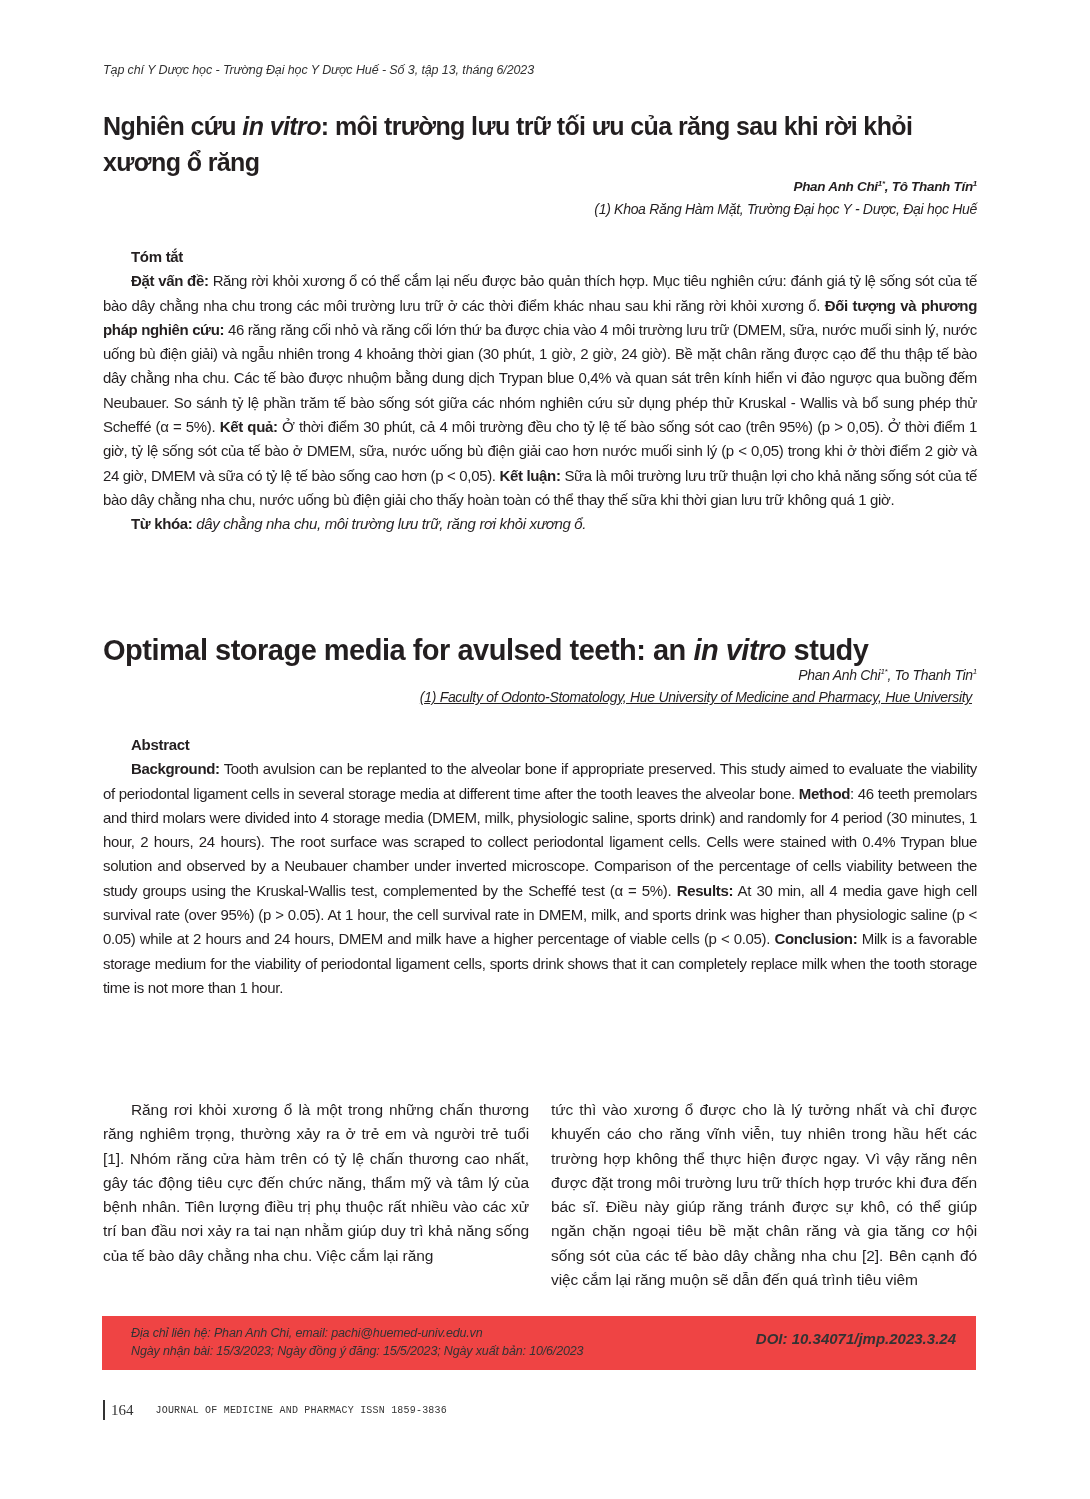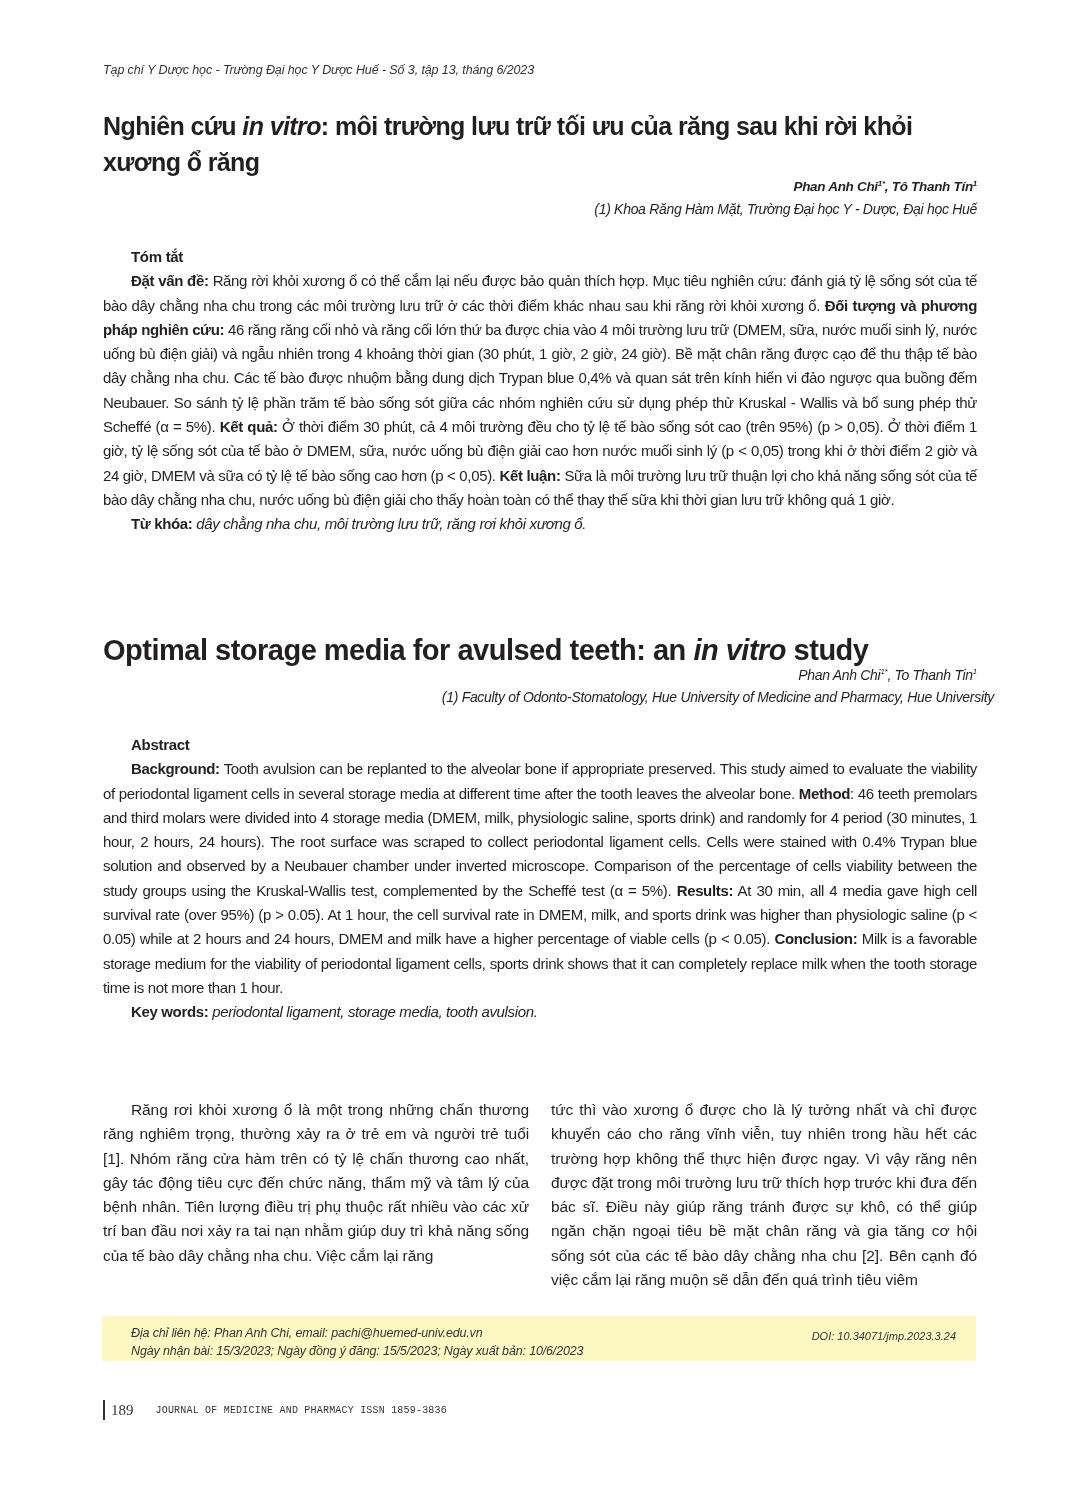--- a/index.html
+++ b/index.html
@@ -11,28 +11,28 @@
   .title-vi i { font-weight: bold; }
   .authors-vi { right: 113px; top: 179px; font-size: 13.5px; font-weight: bold; font-style: italic; text-align: right; letter-spacing: -0.3px; }
   .affil-vi { right: 113px; top: 201px; font-size: 14px; font-style: italic; text-align: right; letter-spacing: -0.3px; }
   sup { font-size: 8px; vertical-align: super; line-height: 0; }
   .section-label { font-size: 15px; font-weight: bold; letter-spacing: -0.3px; }
   .abstract-block { left: 103px; width: 874px; font-size: 15px; line-height: 24.3px; text-align: justify; letter-spacing: -0.35px; }
   .abstract-block p { margin: 0; text-indent: 28px; }
   .abstract-block .kw { text-indent: 28px; }
   .title-en { left: 103px; top: 634px; font-size: 29px; font-weight: bold; letter-spacing: -0.5px; }
   .authors-en { right: 113px; top: 667px; font-size: 14px; font-style: italic; text-align: right; letter-spacing: -0.3px; }
-  .affil-en { right: 96px; top: 689px; font-size: 14px; font-style: italic; text-align: right; letter-spacing: -0.3px; }
+  .affil-en { right: 118px; top: 689px; font-size: 14px; font-style: italic; text-align: right; letter-spacing: -0.3px; text-decoration: underline; }
   .col { width: 426px; font-size: 15.5px; line-height: 24.3px; text-align: justify; letter-spacing: -0.1px; }
   .col p { margin: 0; }
   .col .indent { text-indent: 28px; }
   .col-heading { font-size: 15px; font-weight: bold; margin-left: 28px; letter-spacing: -0.2px; }
-  .contact-box { left: 102px; top: 1316px; width: 874px; height: 45px; background: #fef9c3; }
+  .contact-box { left: 102px; top: 1316px; width: 874px; height: 54px; background: #ef4444; }
   .contact-box .line { position: absolute; left: 29px; font-size: 12.5px; font-style: italic; color: #333; letter-spacing: -0.15px; }
-  .contact-box .doi { position: absolute; right: 20px; top: 14px; font-size: 11px; font-style: italic; color: #333; }
+  .contact-box .doi { position: absolute; right: 20px; top: 14px; font-size: 15px; font-style: italic; color: #333; font-weight: bold; }
   .footer { left: 103px; top: 1400px; height: 20px; display: flex; align-items: center; }
   .footer .bar { width: 2px; height: 20px; background: #333; margin-right: 6px; }
   .footer .page-num { font-family: "Liberation Serif", serif; font-size: 15px; color: #333; margin-right: 22px; }
   .footer .journal { font-family: Liberation Mono, monospace; font-size: 10px; color: #333; letter-spacing: 0.2px; }
 </style>
 </head>
 <body>
 
 <div class="abs running-head">Tạp chí Y Dược học - Trường Đại học Y Dược Huế - Số 3, tập 13, tháng 6/2023</div>
 
@@ -48,33 +48,32 @@
 </div>
 
 <div class="abs title-en"><span>Optimal storage media for avulsed teeth: an </span><i>in vitro</i><span> study</span></div>
 
 <div class="abs authors-en"><span>Phan Anh Chi</span><sup>1*</sup><span>, </span><span>To Thanh Tin</span><sup>1</sup></div>
 <div class="abs affil-en">(1) Faculty of Odonto-Stomatology, Hue University of Medicine and Pharmacy, Hue University</div>
 
 <div class="abs abstract-block" style="top:733px;">
   <div class="section-label" style="margin-left:28px;">Abstract</div>
   <p><b>Background:</b><span> Tooth avulsion can be replanted to the alveolar bone if appropriate preserved. This study aimed to evaluate the viability of periodontal ligament cells in several storage media at different time after the tooth leaves the alveolar bone. </span><b>Method</b><span>: 46 teeth premolars and third molars were divided into 4 storage media (DMEM, milk, physiologic saline, sports drink) and randomly for 4 period (30 minutes, 1 hour, 2 hours, 24 hours). The root surface was scraped to collect periodontal ligament cells. Cells were stained with 0.4% Trypan blue solution and observed by a Neubauer chamber under inverted microscope. Comparison of the percentage of cells viability between the study groups using the Kruskal-Wallis test, complemented by the Scheffé test (α = 5%). </span><b>Results:</b><span> At 30 min, all 4 media gave high cell survival rate (over 95%) (p &gt; 0.05). At 1 hour, the cell survival rate in DMEM, milk, and sports drink was higher than physiologic saline (p &lt; 0.05) while at 2 hours and 24 hours, DMEM and milk have a higher percentage of viable cells (p &lt; 0.05). </span><b>Conclusion:</b><span> Milk is a favorable storage medium for the viability of periodontal ligament cells, sports drink shows that it can completely replace milk when the tooth storage time is not more than 1 hour.</span></p>
-  <p class="kw"><b>Key words:</b><i> periodontal ligament, storage media, tooth avulsion.</i></p>
 </div>
 
 <div class="abs col" style="left:103px; top:1098px;">
   <p class="indent">Răng rơi khỏi xương ổ là một trong những chấn thương răng nghiêm trọng, thường xảy ra ở trẻ em và người trẻ tuổi [1]. Nhóm răng cửa hàm trên có tỷ lệ chấn thương cao nhất, gây tác động tiêu cực đến chức năng, thẩm mỹ và tâm lý của bệnh nhân. Tiên lượng điều trị phụ thuộc rất nhiều vào các xử trí ban đầu nơi xảy ra tai nạn nhằm giúp duy trì khả năng sống của tế bào dây chằng nha chu. Việc cắm lại răng</p>
 </div>
 <div class="abs col" style="left:551px; top:1098px;">
   <p>tức thì vào xương ổ được cho là lý tưởng nhất và chỉ được khuyến cáo cho răng vĩnh viễn, tuy nhiên trong hầu hết các trường hợp không thể thực hiện được ngay. Vì vậy răng nên được đặt trong môi trường lưu trữ thích hợp trước khi đưa đến bác sĩ. Điều này giúp răng tránh được sự khô, có thể giúp ngăn chặn ngoại tiêu bề mặt chân răng và gia tăng cơ hội sống sót của các tế bào dây chằng nha chu [2]. Bên cạnh đó việc cắm lại răng muộn sẽ dẫn đến quá trình tiêu viêm</p>
 </div>
 
 <div class="abs contact-box">
   <div class="line" style="top:10px;">Địa chỉ liên hệ: Phan Anh Chi, email: pachi@huemed-univ.edu.vn</div>
   <div class="line" style="top:28px;">Ngày nhận bài: 15/3/2023; Ngày đồng ý đăng: 15/5/2023; Ngày xuất bản: 10/6/2023</div>
   <div class="doi">DOI: 10.34071/jmp.2023.3.24</div>
 </div>
 
 <div class="abs footer">
   <div class="bar"></div>
-  <span class="page-num">189</span>
+  <span class="page-num">164</span>
   <span class="journal">JOURNAL OF MEDICINE AND PHARMACY ISSN 1859-3836</span>
 </div>
 
 </body></html>

